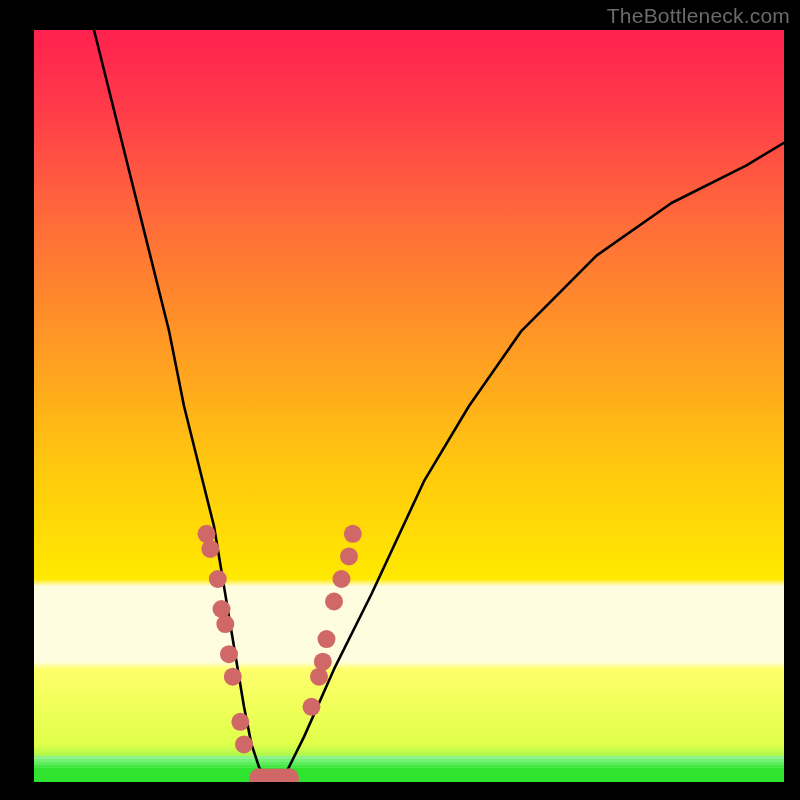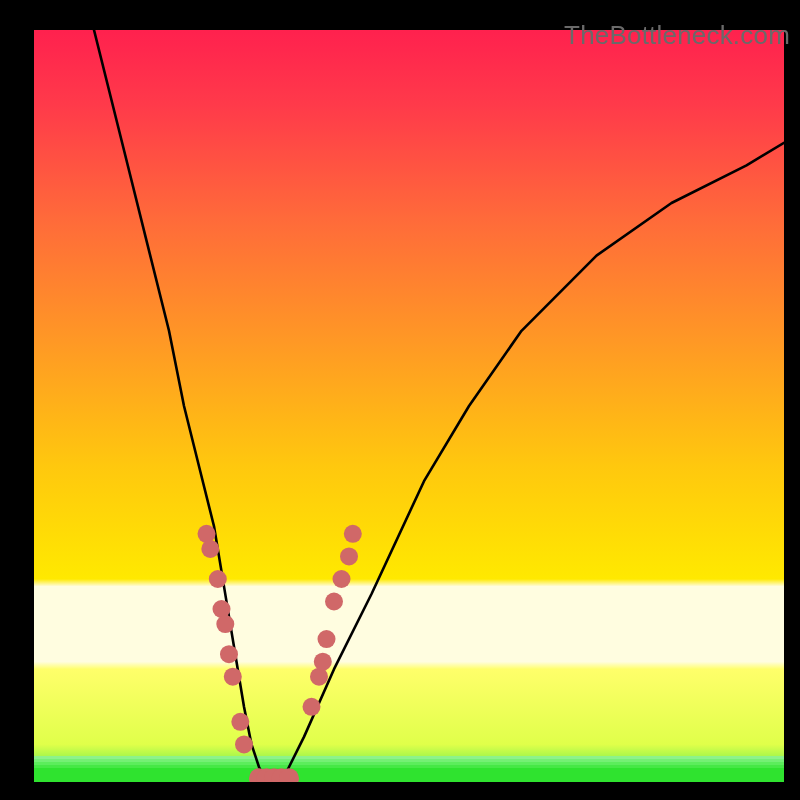--- a/index.html
+++ b/index.html
@@ -11,24 +11,24 @@
     background: #000;
   }
   .stage {
     position: relative;
     width: 800px;
     height: 800px;
     background: #000;
   }
   .watermark {
     position: absolute;
-    top: 20px;
+    top: 4px;
     right: 10px;
     color: #6a6a6a;
-    font-size: 26px;
+    font-size: 21px;
     font-weight: 500;
     letter-spacing: 0.2px;
     z-index: 5;
     user-select: none;
   }
   .plot {
     position: absolute;
     left: 34px;
     top: 30px;
     width: 750px;

